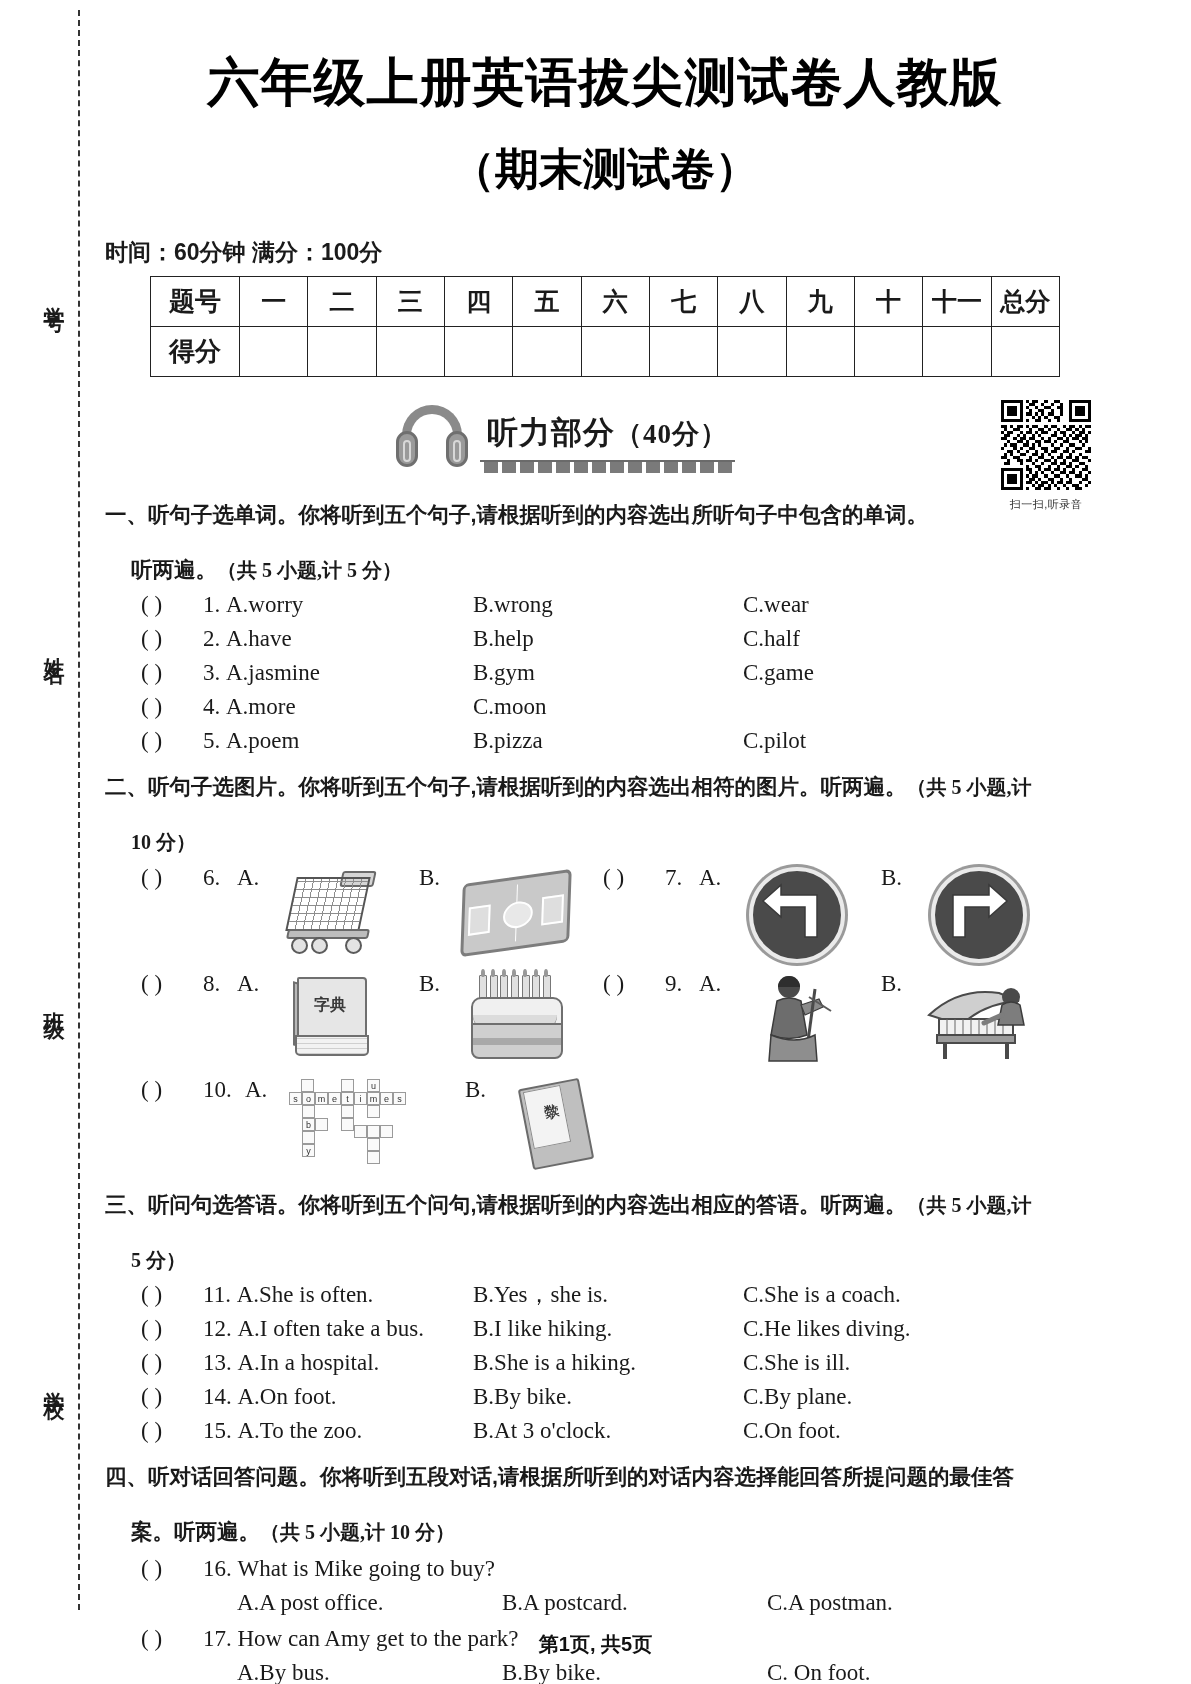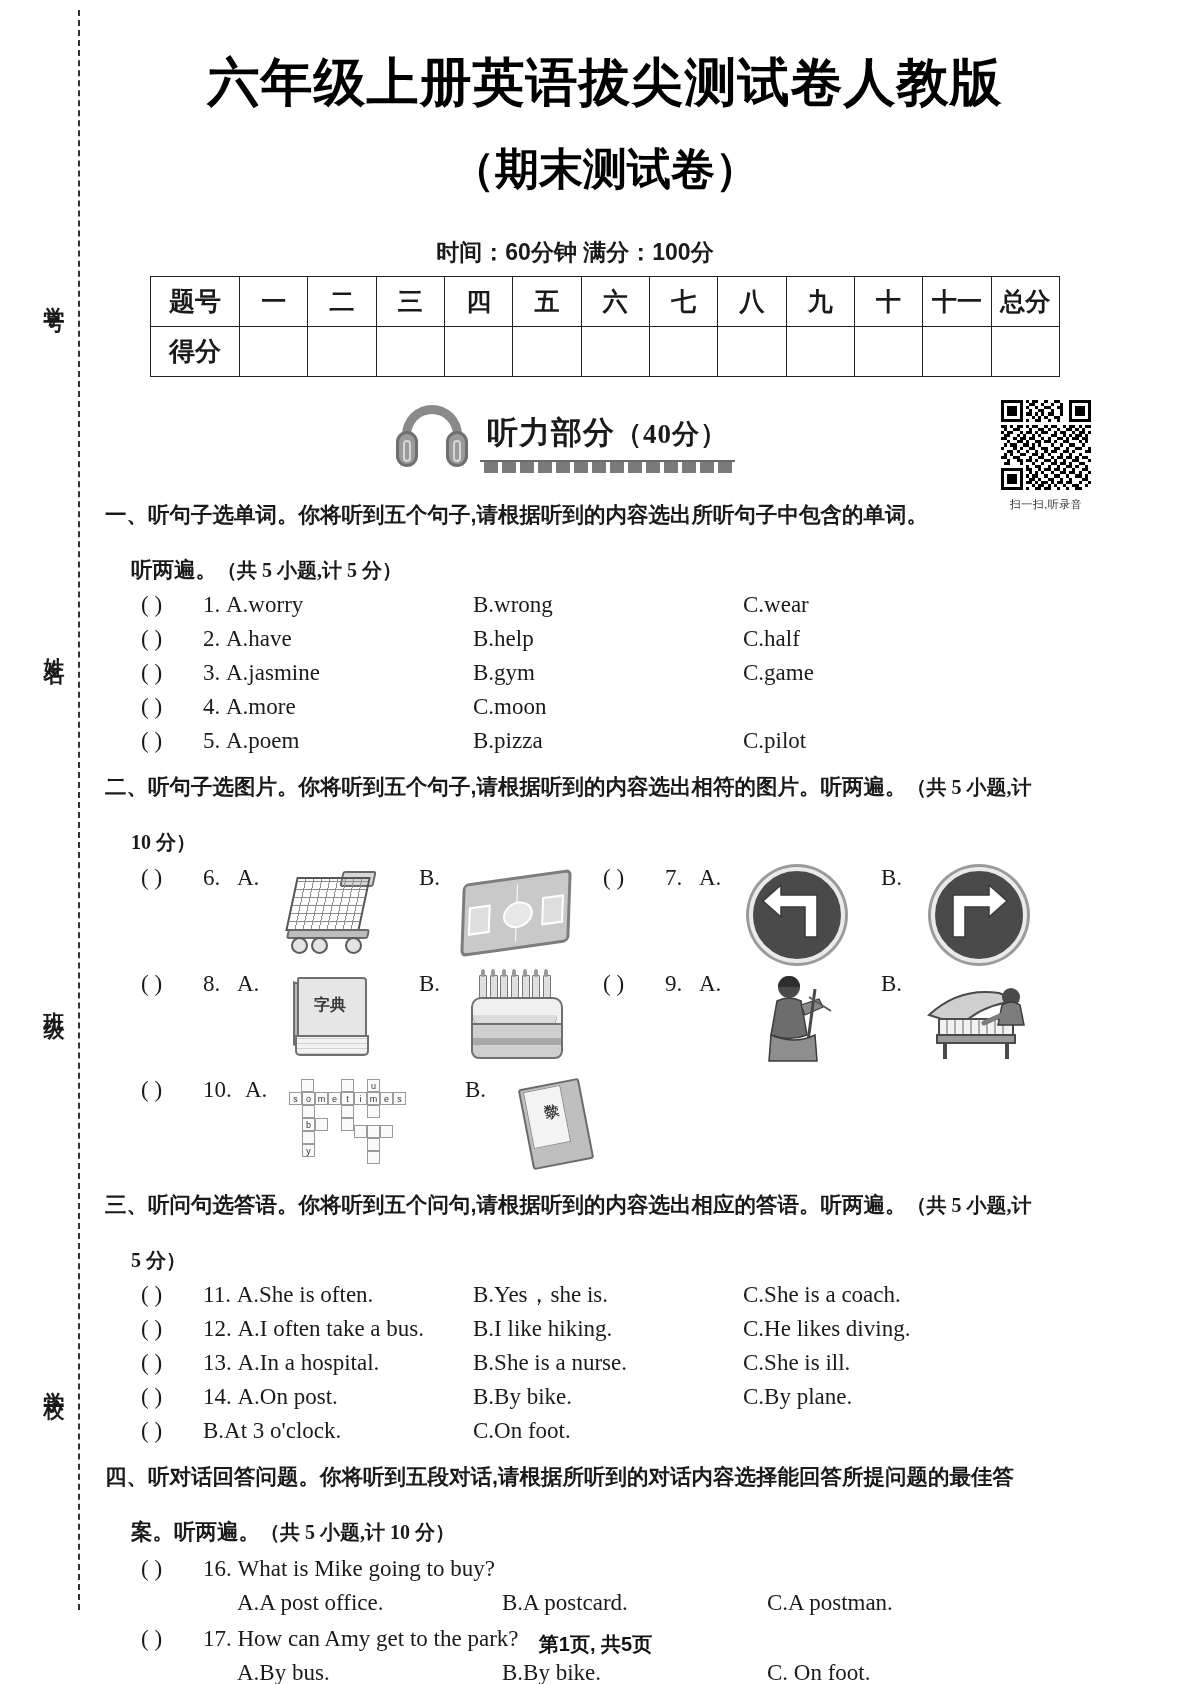--- a/index.html
+++ b/index.html
@@ -65,21 +65,21 @@
   .subtitle {
     text-align: center;
     font-family: "Liberation Sans", sans-serif;
     font-weight: 700;
     font-size: 44px;
     margin: 22px 0 0 0;
     color: #000;
   }
 
   .time-line {
-    text-align: center;
+    text-align: left;
     font-family: "Liberation Sans", sans-serif;
     font-weight: 700;
     font-size: 23px;
     margin: 38px 60px 8px 0;
   }
 
   
   table.score {
     border-collapse: collapse;
     margin: 0 auto;
@@ -1013,31 +1013,32 @@
     </div>
     <div class="qrow">
       <span class="paren">(      )</span>
       <span class="opt-a"><span>12.</span>&nbsp;<span>A.I often take a bus.</span></span>
       <span class="opt-b">B.I like hiking.</span>
       <span class="opt-c">C.He likes diving.</span>
     </div>
     <div class="qrow">
       <span class="paren">(      )</span>
       <span class="opt-a"><span>13.</span>&nbsp;<span>A.In a hospital.</span></span>
-      <span class="opt-b">B.She is a nurse.</span>
+      <span class="opt-b">B.She is a hiking.</span>
       <span class="opt-c">C.She is ill.</span>
     </div>
     <div class="qrow">
       <span class="paren">(      )</span>
-      <span class="opt-a"><span>14.</span>&nbsp;<span>A.On post.</span></span>
+      <span class="opt-a"><span>14.</span>&nbsp;<span>A.On foot.</span></span>
       <span class="opt-b">B.By bike.</span>
       <span class="opt-c">C.By plane.</span>
     </div>
     <div class="qrow">
       <span class="paren">(      )</span>
+      <span class="opt-a"><span>15.</span>&nbsp;<span>A.To the zoo.</span></span>
       <span class="opt-b">B.At 3 o'clock.</span>
       <span class="opt-c">C.On foot.</span>
     </div>
   </div>
 
   <div>
     <div class="sec-head">四、听对话回答问题。你将听到五段对话,请根据所听到的对话内容选择能回答所提问题的最佳答</div>
     <div class="sec-head indent2">
       <span>案。听两遍。</span><span class="lit">（共 5 小题,计 10 分）</span>
     </div>

